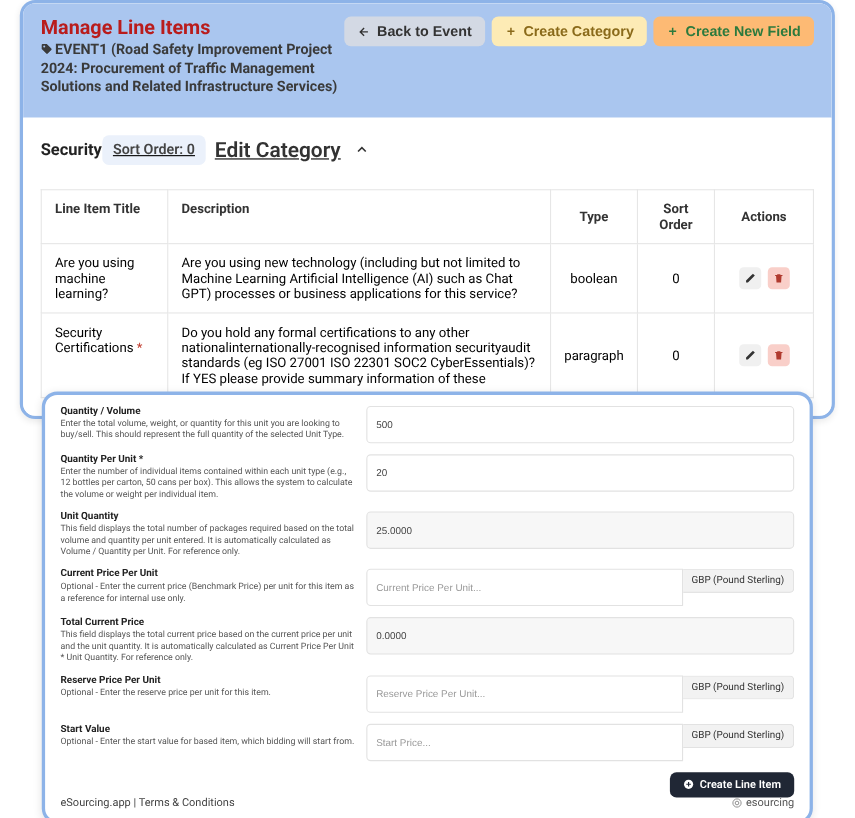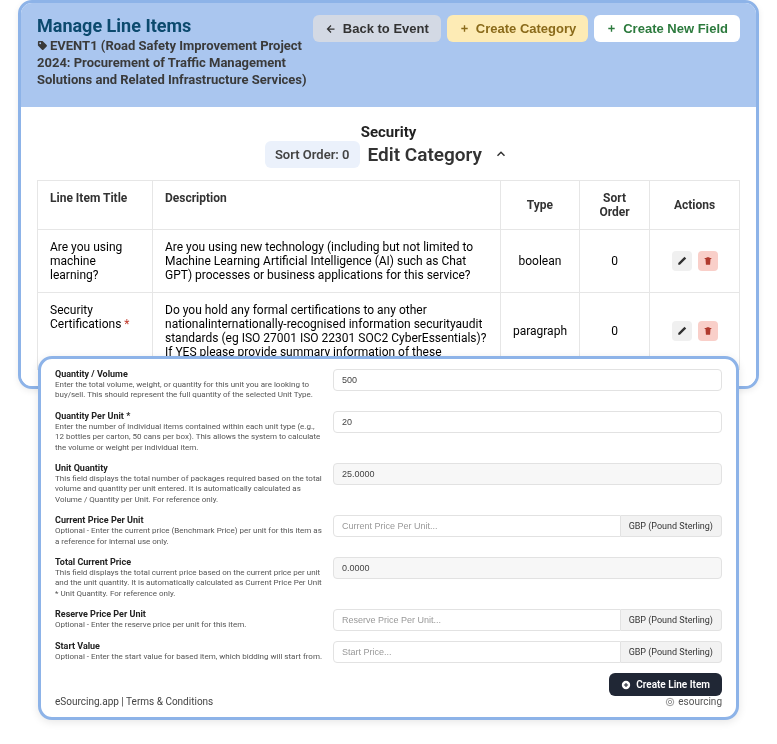--- a/index.html
+++ b/index.html
@@ -1,54 +1,54 @@
 <!DOCTYPE html>
 <html><head>
 <meta charset="utf-8">
 <style>
 * { box-sizing: border-box; margin: 0; padding: 0; }
 body { font-family: -apple-system, BlinkMacSystemFont, "Segoe UI", Roboto, sans-serif; background: #fff; width: 777px; height: 744px; overflow: hidden; position: relative; }
 
 .top-card { position: absolute; top: 0; left: 18px; right: 18px; border: 3px solid #8db3e8; border-radius: 14px; background: #fff; overflow: hidden; box-shadow: 0 2px 6px rgba(0,0,0,0.08); }
 .top-header { background: #aac6ef; padding: 12px 16px 18px 16px; display: flex; justify-content: space-between; align-items: flex-start; }
 .th-left { flex: 1; }
-.th-title { font-size: 18px; font-weight: 700; color: #0c4a6e; margin-bottom: 2px; }
+.th-title { font-size: 18px; font-weight: 700; color: #b91c1c; margin-bottom: 2px; }
 .th-sub { font-size: 13px; font-weight: 700; color: #3a3a3a; line-height: 1.3; max-width: 390px; }
 .th-sub svg { vertical-align: -1px; margin-right: 2px; }
 .th-actions { display: flex; gap: 6px; }
 .btn { display: inline-flex; align-items: center; gap: 6px; padding: 6px 12px; border-radius: 6px; font-size: 13px; font-weight: 600; border: none; cursor: pointer; white-space: nowrap; }
 .btn-gray { background: #d3d9e4; color: #333; }
 .btn-yellow { background: #fdebb5; color: #8a6a1a; }
-.btn-green { background: #ffffff; color: #2c7a3d; }
+.btn-green { background: #fdba74; color: #2c7a3d; }
 
 .top-body { padding: 16px; background: #fff; }
-.cat-row { display: flex; align-items: center; margin-bottom: 12px; flex-direction: column; }
+.cat-row { display: flex; align-items: center; margin-bottom: 22px; }
 .cat-title { font-size: 15px; font-weight: 700; color: #222; }
-.cat-right { display: flex; align-items: center; gap: 8px; }
+.cat-right { display: flex; align-items: center; gap: 8px; text-decoration: underline; }
 .sort-pill { background: #ebf1fb; color: #444; font-size: 13px; font-weight: 600; padding: 6px 10px; border-radius: 6px; }
 .edit-link { font-size: 19px; font-weight: 600; color: #333; }
 .chev { display: inline-flex; padding: 4px; }
 
 table.li { width: 100%; border-collapse: collapse; font-size: 12px; }
 table.li th, table.li td { border: 1px solid #e6e6e6; padding: 10px 12px; text-align: left; vertical-align: top; }
 table.li th { font-weight: 700; color: #333; background: #fff; }
 .col-type, .col-so, .col-act { text-align: center !important; vertical-align: middle !important; }
 .ico-cell { display: inline-flex; gap: 6px; justify-content: center; }
 .ico-btn { width: 20px; height: 20px; border-radius: 4px; display: inline-flex; align-items: center; justify-content: center; cursor: pointer; }
 .ico-edit { background: #f0f0f0; }
 .ico-del { background: #f9cfc9; }
 .req { color: #c0392b; }
 
 .bottom-card { position: absolute; top: 356px; left: 38px; right: 38px; border: 3px solid #8db3e8; border-radius: 14px; background: #fff; padding: 10px 14px 10px 14px; box-shadow: 0 2px 8px rgba(0,0,0,0.1); }
 .form-row { display: flex; margin-bottom: 10px; }
 .f-left { width: 278px; padding-right: 10px; }
 .f-label { font-size: 9px; font-weight: 700; color: #222; }
 .f-help { font-size: 8px; color: #555; line-height: 1.3; margin-top: 1px; }
 .f-right { flex: 1; display: flex; }
-.f-input { flex: 1; border: 1px solid #e2e2e2; border-radius: 4px; padding: 4px 8px; font-size: 9px; color: #444; background: #fff; height: 22px; }
+.f-input { flex: 1; border: 1px solid #e2e2e2; border-radius: 4px; padding: 16px 8px; font-size: 9px; color: #444; background: #fff; height: 22px; }
 .f-input.ro { background: #f7f7f7; }
 .f-input::placeholder { color: #999; }
 .f-append { background: #f2f2f2; border: 1px solid #e2e2e2; border-left: none; border-radius: 0 4px 4px 0; padding: 4px 8px; font-size: 9px; color: #333; display: flex; align-items: center; height: 22px; }
 .f-right.has-append .f-input { border-radius: 4px 0 0 4px; }
 
 .create-btn { background: #202735; color: #fff; font-size: 10px; font-weight: 600; padding: 6px 12px; border-radius: 6px; float: right; display: inline-flex; align-items: center; gap: 5px; cursor: pointer; }
 .footer-row { display: flex; justify-content: space-between; align-items: center; margin-top: 24px; font-size: 10px; color: #444; clear: both; }
 .footer-row a { color: #444; text-decoration: none; }
 .brand { display: inline-flex; align-items: center; gap: 3px; color: #555; }
 </style>

